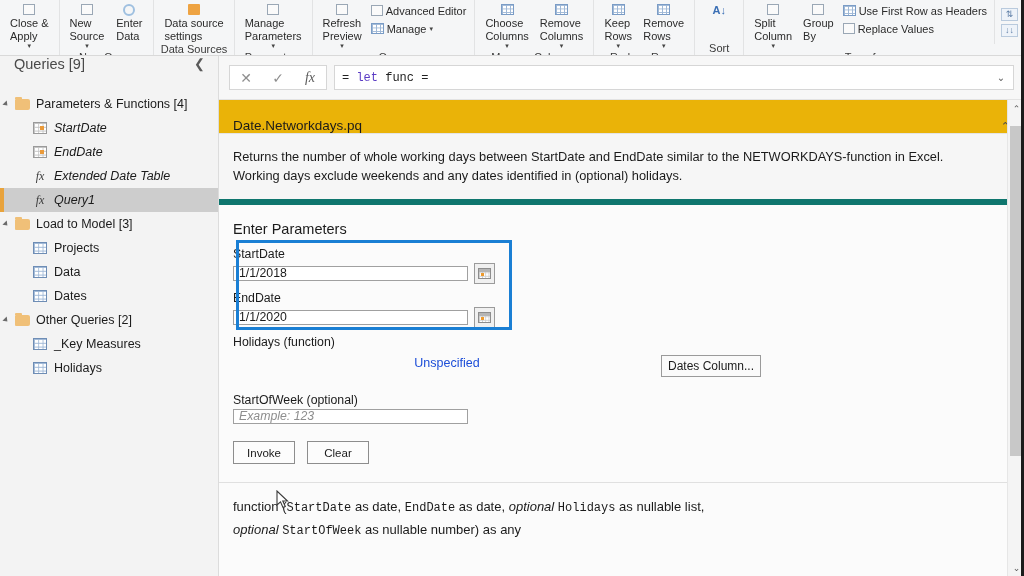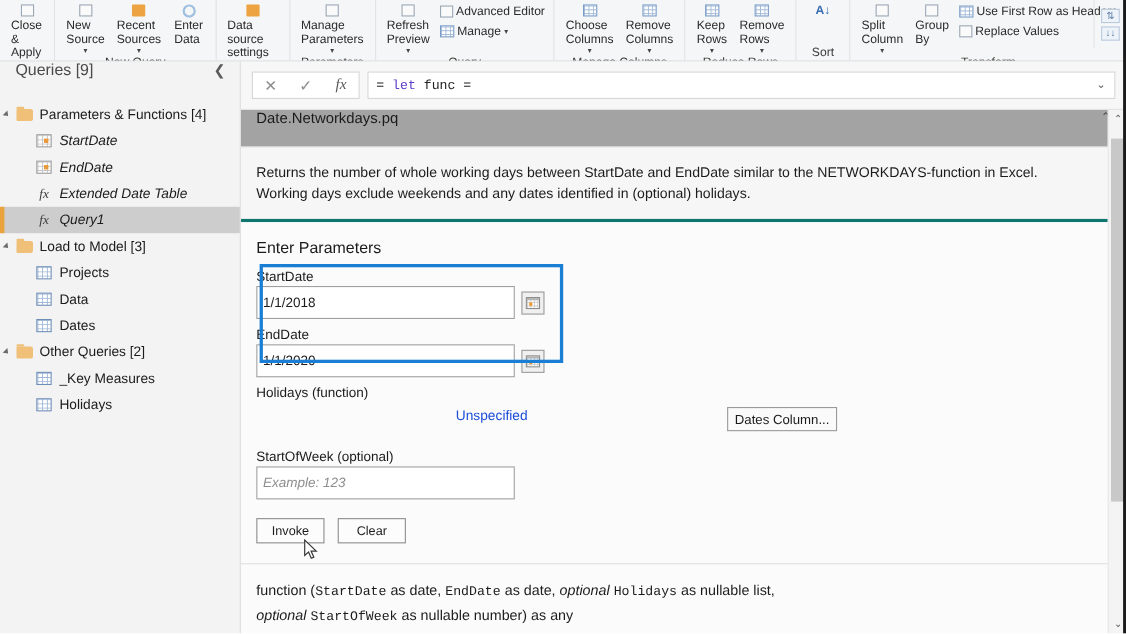--- a/index.html
+++ b/index.html
@@ -142,37 +142,37 @@
     display:flex; align-items:center; justify-content:center; color:#5c5c5c; font-size:10px;
     font-family:"DejaVu Sans", sans-serif;
   }
 
   
   .main {
     position: absolute; left: 219px; top: 100px; width: 805px; height: 476px;
     background: #fbfbfb; overflow: hidden;
   }
   .fn-title-row {
-    height: 34px; display: flex; align-items: flex-start; justify-content: space-between;
-    padding: 0 14px 0 14px; background: #a3a3a3; border-bottom: 1px solid #e4e4e4;
+    height: 34px; display: flex; align-items: flex-end; justify-content: space-between;
+    padding: 0 14px 0 14px; background: #eab308; border-bottom: 1px solid #e4e4e4;
   }
   .fn-title { font-size: 13.5px; color: #1b1b1b; }
   .fn-chev { font-size: 11px; color: #4a4a4a; cursor:pointer; font-family:"DejaVu Sans", sans-serif;}
   .fn-desc {
     padding: 13px 36px 14px 14px; font-size: 12.8px; line-height: 19px; color: #1b1b1b;
-    background: #f6f6f6; border-bottom: 3px solid #0f766e;
+    background: #f6f6f6; border-bottom: 6px solid #0f766e;
   }
 
   .ep-wrap { padding: 16px 14px 0 14px; background:#fbfbfb; position: relative; }
   .ep-title { font-size: 14.5px; color: #1b1b1b; margin-bottom: 10px; }
 
   .fld-label { font-size: 12.3px; color: #1b1b1b; margin-bottom: 2px; }
   .fld-row { display: flex; align-items: center; gap: 6px; margin-bottom: 7px; }
   .fld-input {
-    width: 235px; height: 30px; border: 1px solid #a0a0a0; background: #fff;
+    width: 235px; height: 15px; border: 1px solid #a0a0a0; background: #fff;
     font-size: 12.3px; color: #1b1b1b; padding: 0 5px; line-height: 19px;
     font-family: "Liberation Sans", sans-serif;
   }
   .fld-input::placeholder { color:#8e8e8e; font-style: italic; }
   .cal-btn {
     width: 21px; height: 21px; border: 1px solid #9b9b9b; background: #f0f0f0;
     display:flex; align-items:center; justify-content:center; cursor:pointer;
   }
   .cal-ico {
     width: 13px; height: 11px; background:#fff; border:1px solid #8d8d8d; position:relative;
@@ -254,28 +254,20 @@
       </div>
 
       <div class="rb-group">
         <div class="rb-items">
           <div class="rb-btn">
             <div class="rb-ico">
                 <span class="ic-sq"></span>
               </div>
             <div class="rb-lbl">New
 Source</div>
-            <div class="rb-caret">▾</div>
-          </div>
-          <div class="rb-btn">
-            <div class="rb-ico">
-                <span class="ic-orange"></span>
-              </div>
-            <div class="rb-lbl">Recent
-Sources</div>
             <div class="rb-caret">▾</div>
           </div>
           <div class="rb-btn">
             <div class="rb-ico">
                 <span class="ic-circ"></span>
               </div>
             <div class="rb-lbl">Enter
 Data</div>
           </div>
         </div>

